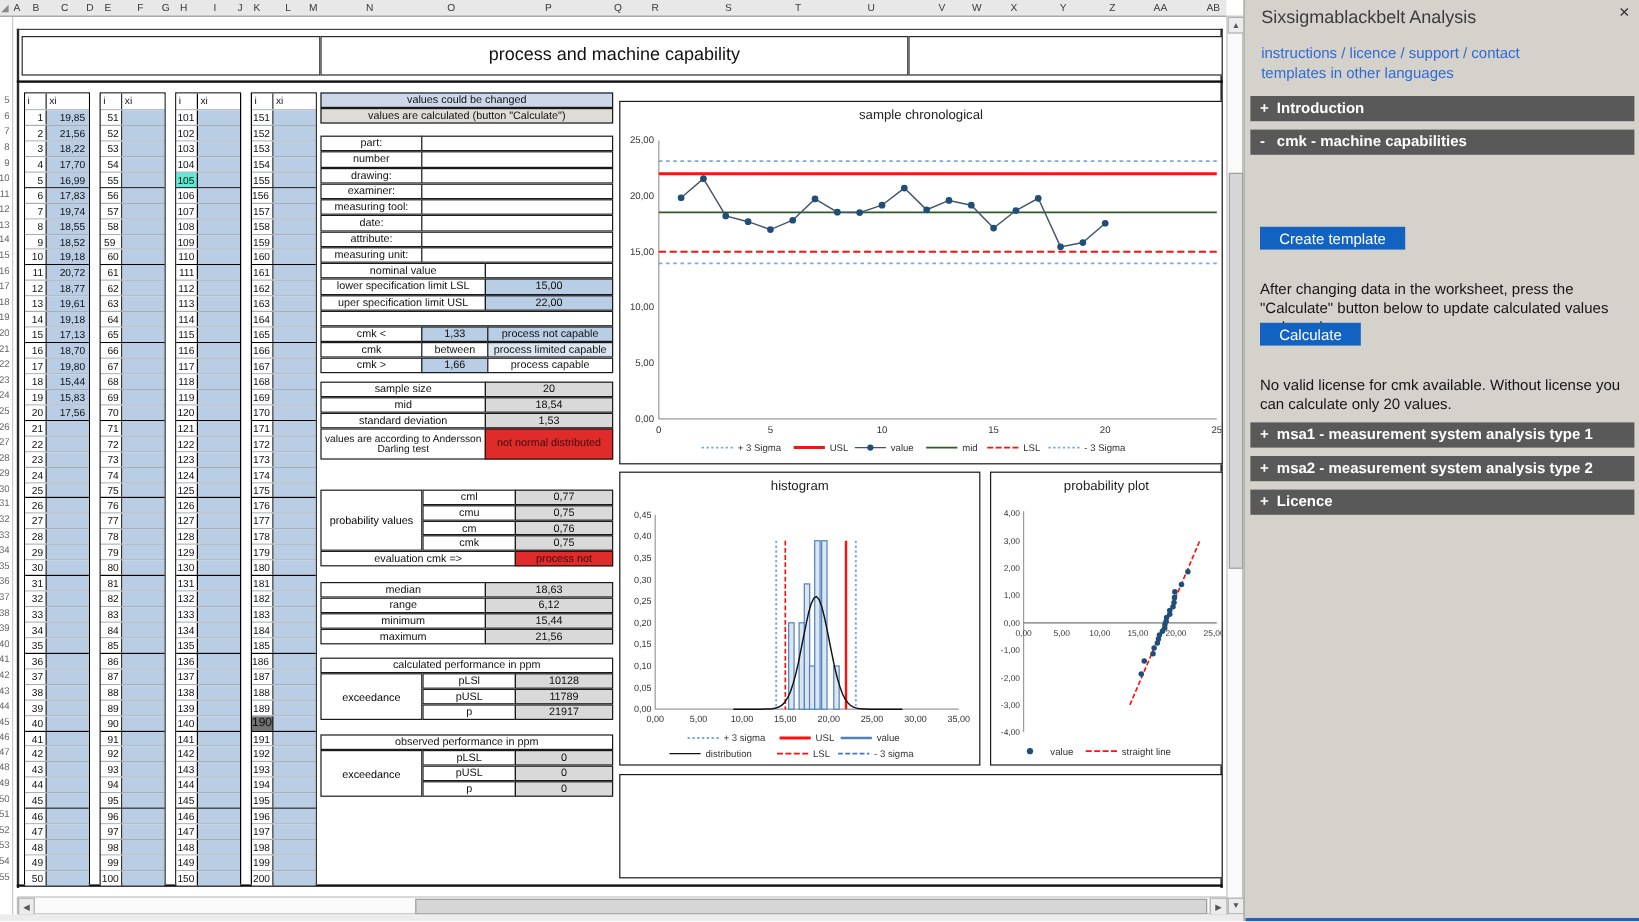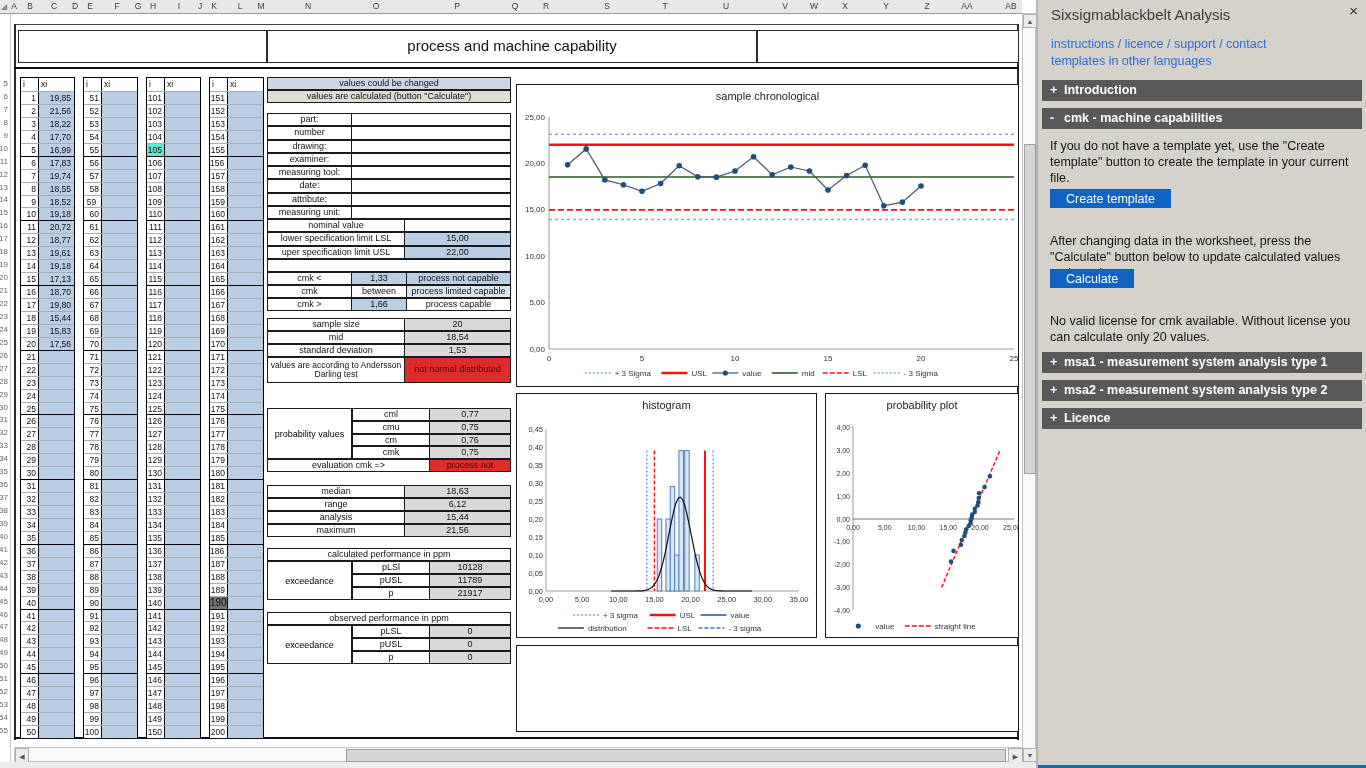--- a/index.html
+++ b/index.html
@@ -1283,21 +1283,21 @@
       </div>
       <div style="position: absolute; box-sizing: border-box; left: 267px; top: 485px; width: 243px; height: 13px; display: flex;">
         <div style="box-sizing: border-box; overflow: hidden; margin-right: -1px; font-size: 9px; color: rgb(17, 17, 17); width: 138px; flex: 0 0 auto; border: 1px solid rgb(26, 26, 26); background: rgb(255, 255, 255); line-height: 11px; text-align: center;">median</div>
         <div style="box-sizing: border-box; overflow: hidden; margin-right: -1px; font-size: 9px; color: rgb(17, 17, 17); flex: 1 1 0%; border: 1px solid rgb(26, 26, 26); background: rgb(217, 217, 217); line-height: 11px; text-align: center;">18,63</div>
       </div>
       <div style="position: absolute; box-sizing: border-box; left: 267px; top: 498px; width: 243px; height: 13px; display: flex;">
         <div style="box-sizing: border-box; overflow: hidden; margin-right: -1px; font-size: 9px; color: rgb(17, 17, 17); width: 138px; flex: 0 0 auto; border: 1px solid rgb(26, 26, 26); background: rgb(255, 255, 255); line-height: 11px; text-align: center;">range</div>
         <div style="box-sizing: border-box; overflow: hidden; margin-right: -1px; font-size: 9px; color: rgb(17, 17, 17); flex: 1 1 0%; border: 1px solid rgb(26, 26, 26); background: rgb(217, 217, 217); line-height: 11px; text-align: center;">6,12</div>
       </div>
       <div style="position: absolute; box-sizing: border-box; left: 267px; top: 511px; width: 243px; height: 13px; display: flex;">
-        <div style="box-sizing: border-box; overflow: hidden; margin-right: -1px; font-size: 9px; color: rgb(17, 17, 17); width: 138px; flex: 0 0 auto; border: 1px solid rgb(26, 26, 26); background: rgb(255, 255, 255); line-height: 11px; text-align: center;">analysis</div>
+        <div style="box-sizing: border-box; overflow: hidden; margin-right: -1px; font-size: 9px; color: rgb(17, 17, 17); width: 138px; flex: 0 0 auto; border: 1px solid rgb(26, 26, 26); background: rgb(255, 255, 255); line-height: 11px; text-align: center;">minimum</div>
         <div style="box-sizing: border-box; overflow: hidden; margin-right: -1px; font-size: 9px; color: rgb(17, 17, 17); flex: 1 1 0%; border: 1px solid rgb(26, 26, 26); background: rgb(217, 217, 217); line-height: 11px; text-align: center;">15,44</div>
       </div>
       <div style="position: absolute; box-sizing: border-box; left: 267px; top: 524px; width: 243px; height: 13px; display: flex;">
         <div style="box-sizing: border-box; overflow: hidden; margin-right: -1px; font-size: 9px; color: rgb(17, 17, 17); width: 138px; flex: 0 0 auto; border: 1px solid rgb(26, 26, 26); background: rgb(255, 255, 255); line-height: 11px; text-align: center;">maximum</div>
         <div style="box-sizing: border-box; overflow: hidden; margin-right: -1px; font-size: 9px; color: rgb(17, 17, 17); flex: 1 1 0%; border: 1px solid rgb(26, 26, 26); background: rgb(217, 217, 217); line-height: 11px; text-align: center;">21,56</div>
       </div>
       <div style="position: absolute; box-sizing: border-box; left: 267px; top: 548px; width: 243px; height: 13px; display: flex;">
         <div style="box-sizing: border-box; overflow: hidden; margin-right: -1px; font-size: 9px; color: rgb(17, 17, 17); flex: 1 1 0%; border: 1px solid rgb(26, 26, 26); background: rgb(255, 255, 255); line-height: 11px; text-align: center;">calculated performance in ppm</div>
       </div>
       <div style="position: absolute; box-sizing: border-box; left: 267px; top: 561px; width: 85px; height: 39px; border: 1px solid rgb(26, 26, 26); display: flex; align-items: center; justify-content: center; font-size: 9px; background: rgb(255, 255, 255);">exceedance</div>
@@ -1380,21 +1380,20 @@
 
   <div id="panel" style="background: rgb(213, 210, 203);">
     <div class="ptitle">Sixsigmablackbelt Analysis</div>
     <div class="pclose">×</div>
     <div class="plinks" style="color: rgb(47, 107, 215);">
       <div>instructions / licence / support / contact</div>
       <div>templates in other languages</div>
     </div>
     <div class="acc" style="top: 80px; background: rgb(89, 89, 89);"><span class="pfx">+</span><span>Introduction</span></div>
     <div class="acc" style="top: 108px; background: rgb(89, 89, 89);"><span class="pfx">-</span><span>cmk - machine capabilities</span></div>
-    <div class="ppara" style="top:138px">If you do not have a template yet, use the "Create template" button to create the template in your current file.</div>
     <button class="pbtn" style="top: 189px; background: rgb(18, 98, 194);">Create template</button>
     <div class="ppara" style="top:233px">After changing data in the worksheet, press the "Calculate" button below to update calculated values and graphs.</div>
     <button class="pbtn" style="top: 269px; background: rgb(18, 98, 194);">Calculate</button>
     <div class="ppara" style="top:313px">No valid license for cmk available. Without license you can calculate only 20 values.</div>
     <div class="acc" style="top: 352px; background: rgb(89, 89, 89);"><span class="pfx">+</span><span>msa1 - measurement system analysis type 1</span></div>
     <div class="acc" style="top: 380px; background: rgb(89, 89, 89);"><span class="pfx">+</span><span>msa2 - measurement system analysis type 2</span></div>
     <div class="acc" style="top: 408px; background: rgb(89, 89, 89);"><span class="pfx">+</span><span>Licence</span></div>
   </div>
   <div id="panelblue" style="background: rgb(33, 96, 192);"></div>
 </div>

